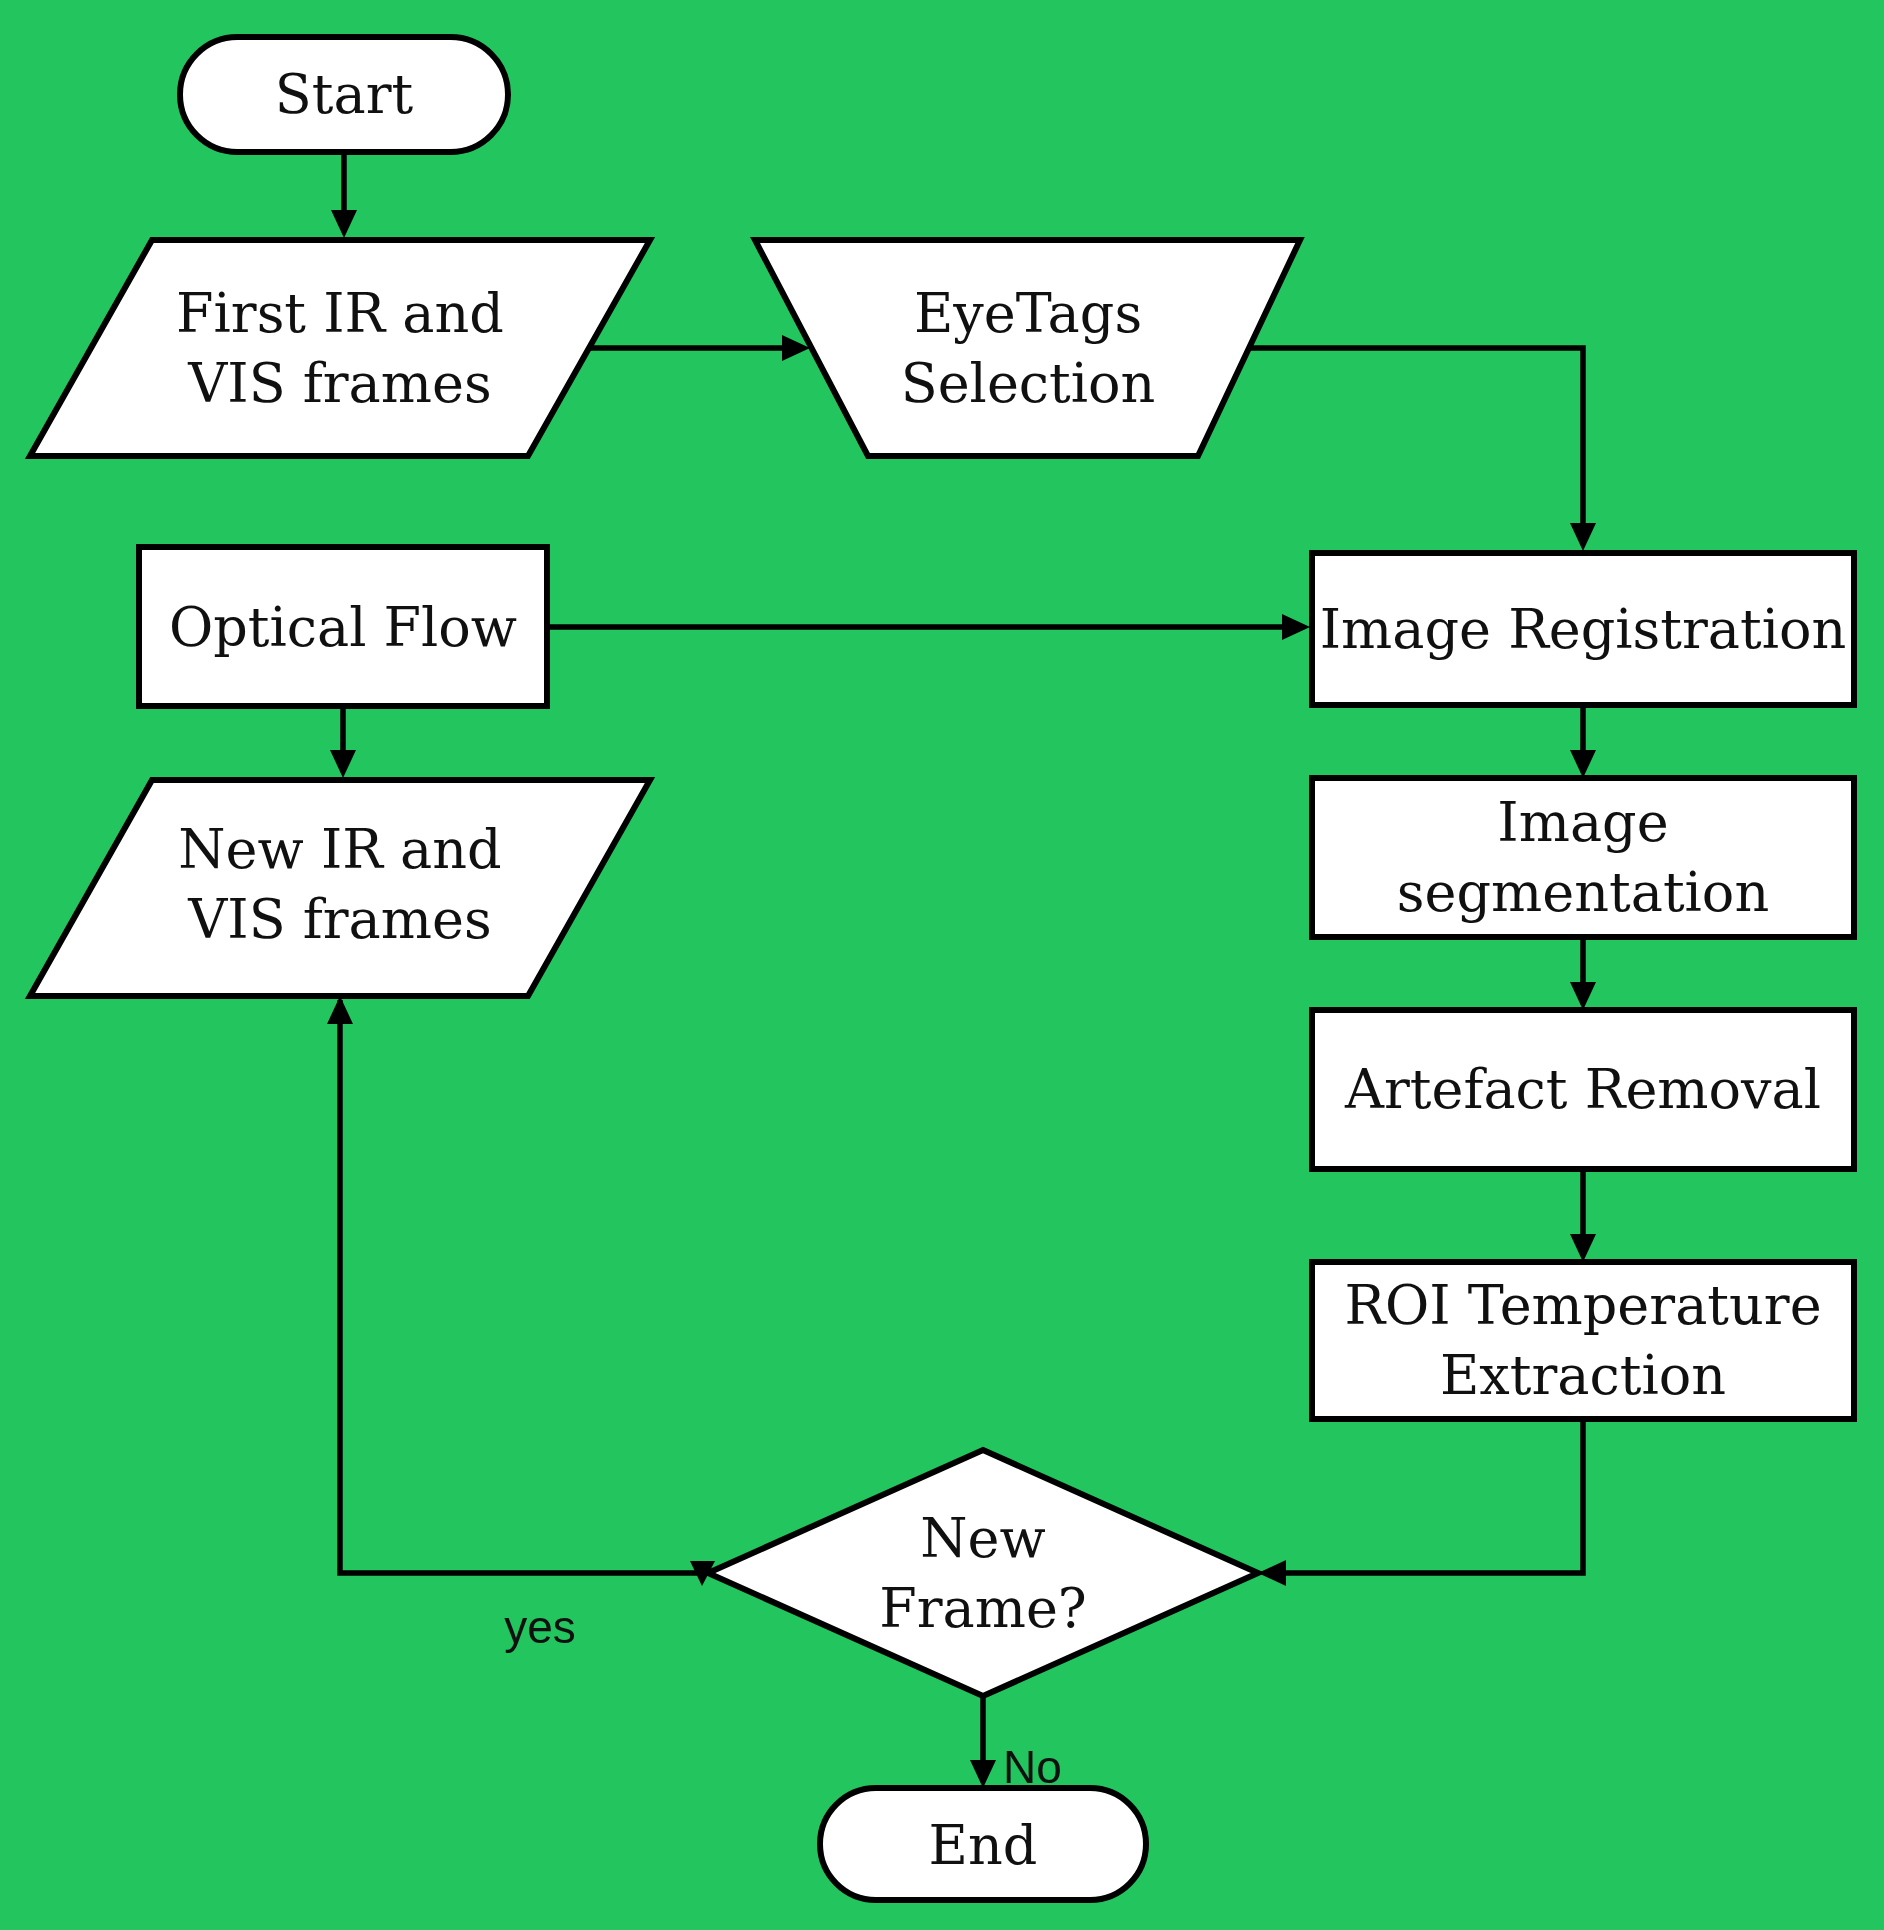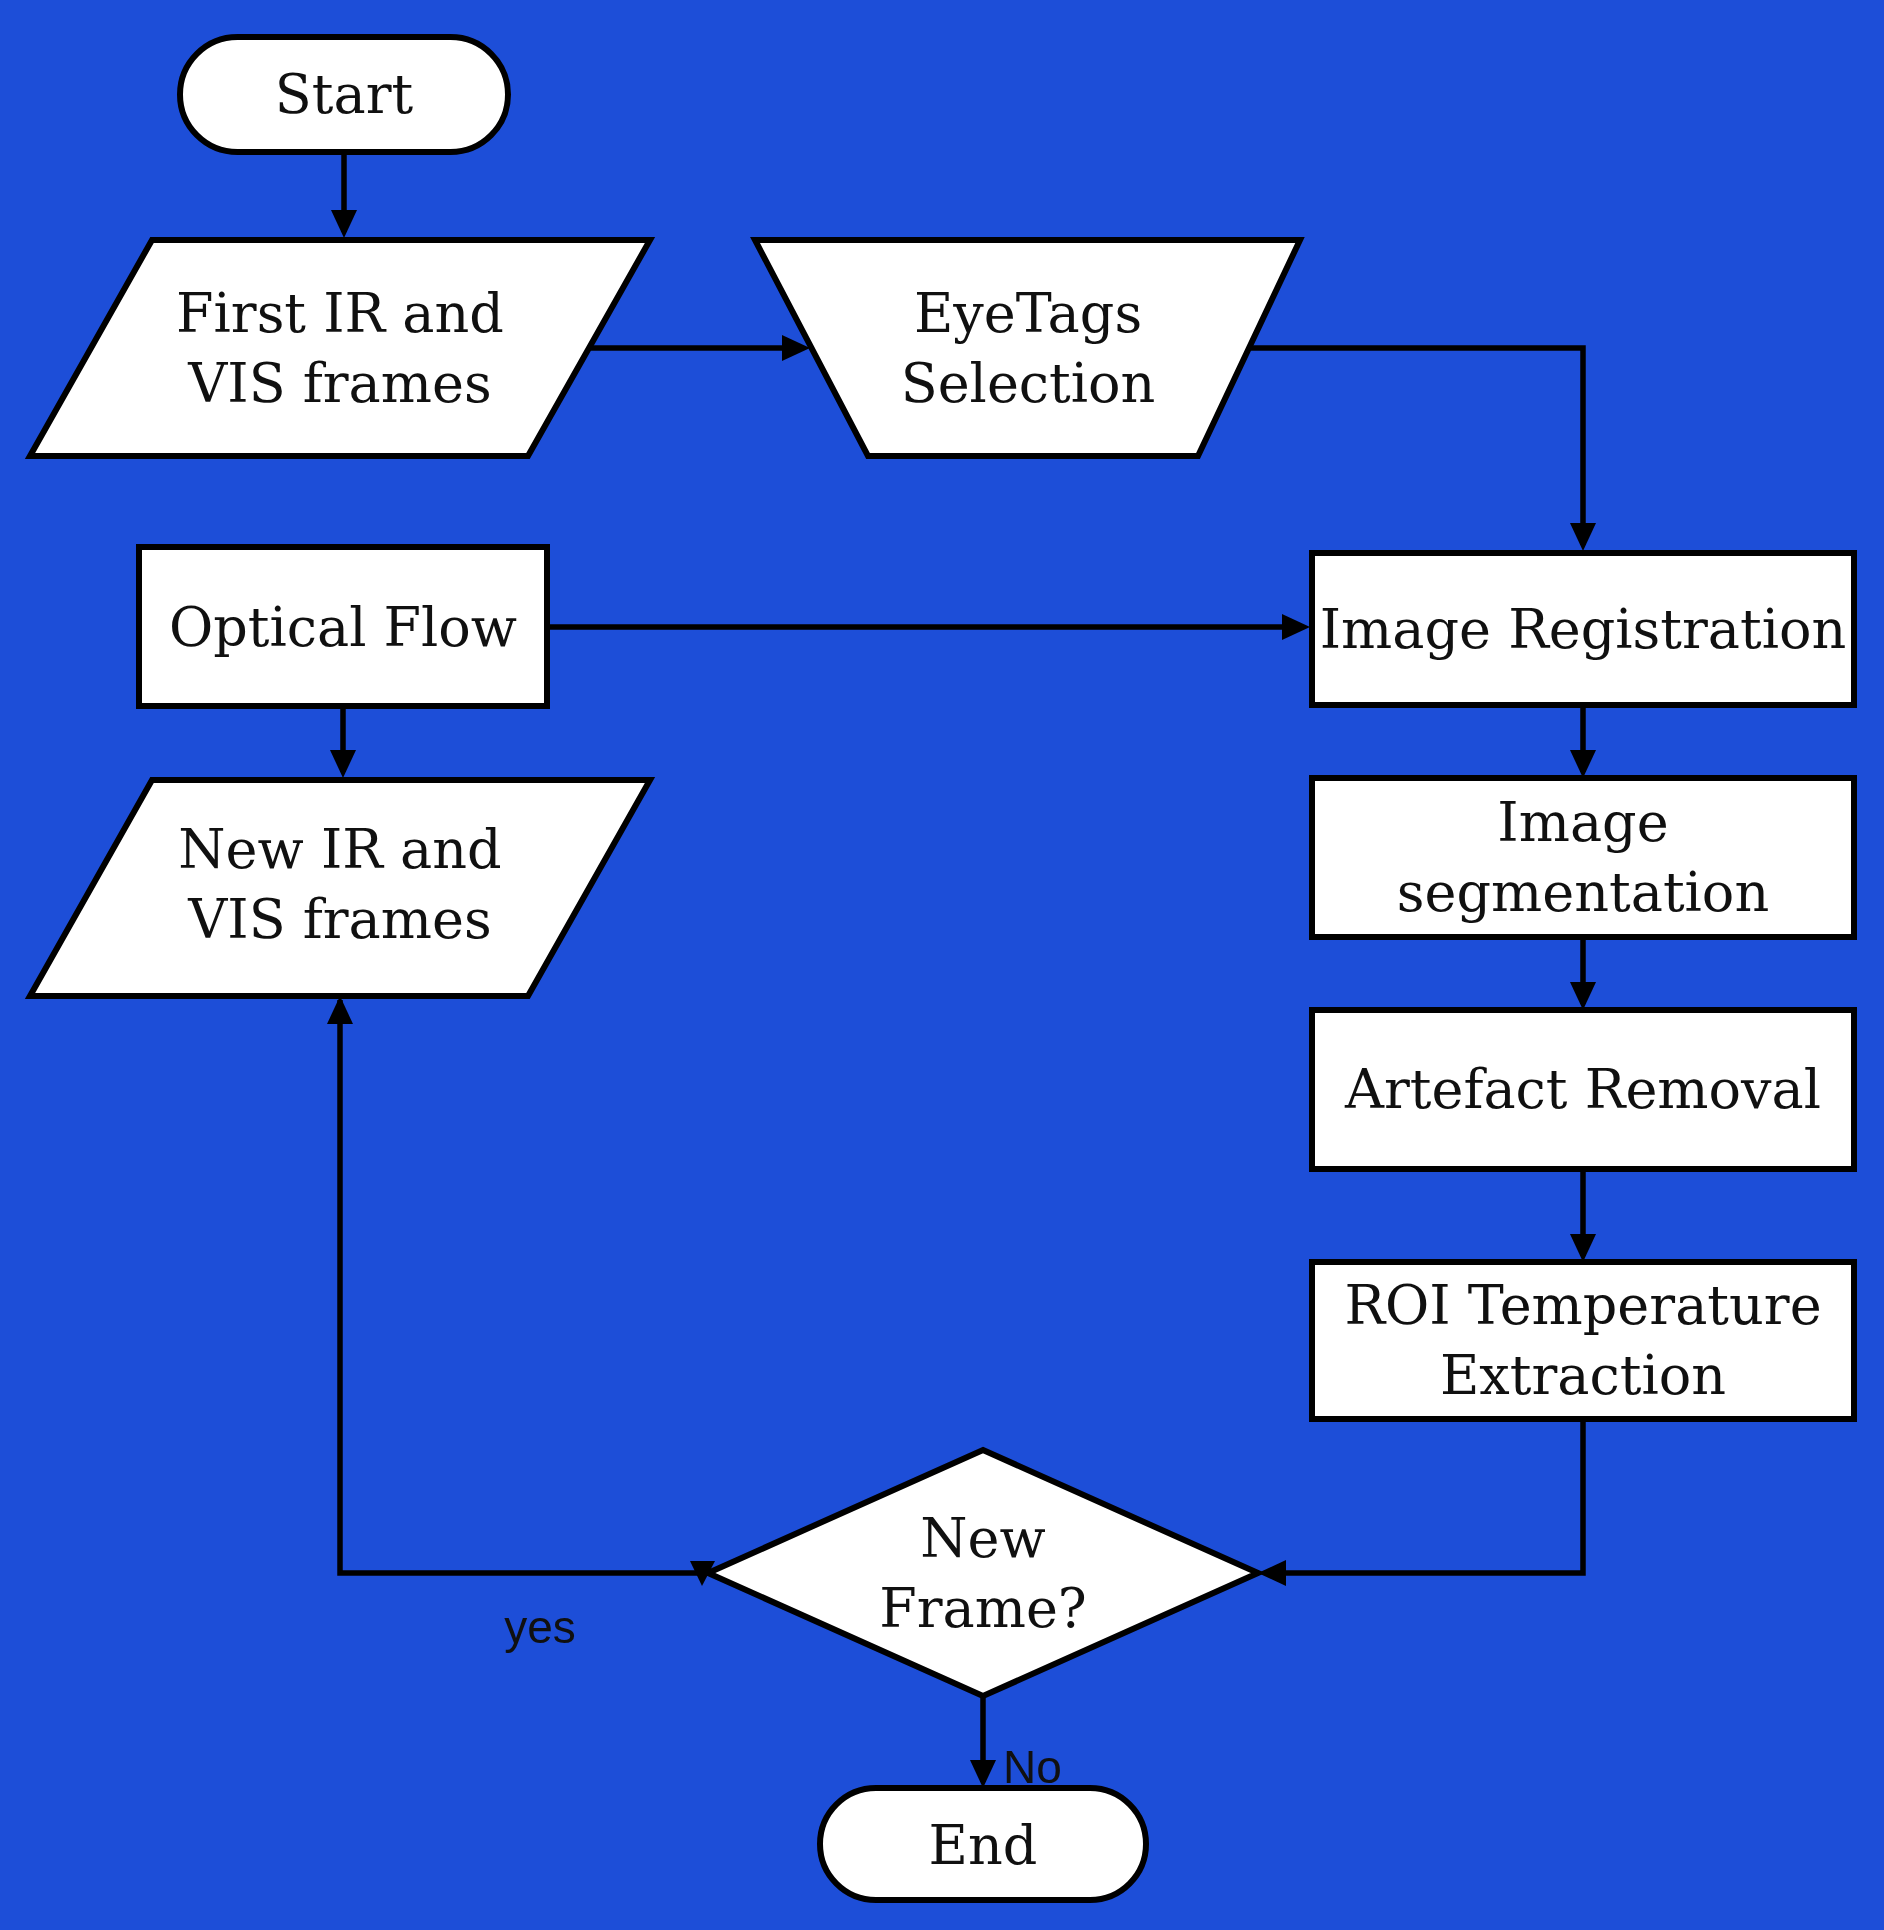--- a/index.html
+++ b/index.html
@@ -4,21 +4,21 @@
 <style>
   html, body {
     margin: 0;
     padding: 0;
     background: #ffffff;
   }
   .canvas {
     width: 1884px;
     height: 1930px;
     position: relative;
-    background: #1d4ed8;
+    background: #22c55e;
   }
   svg { display: block; }
   .shape {
     fill: #ffffff;
     stroke: #000000;
     stroke-width: 6;
     stroke-linejoin: miter;
   }
   .line {
     fill: none;

